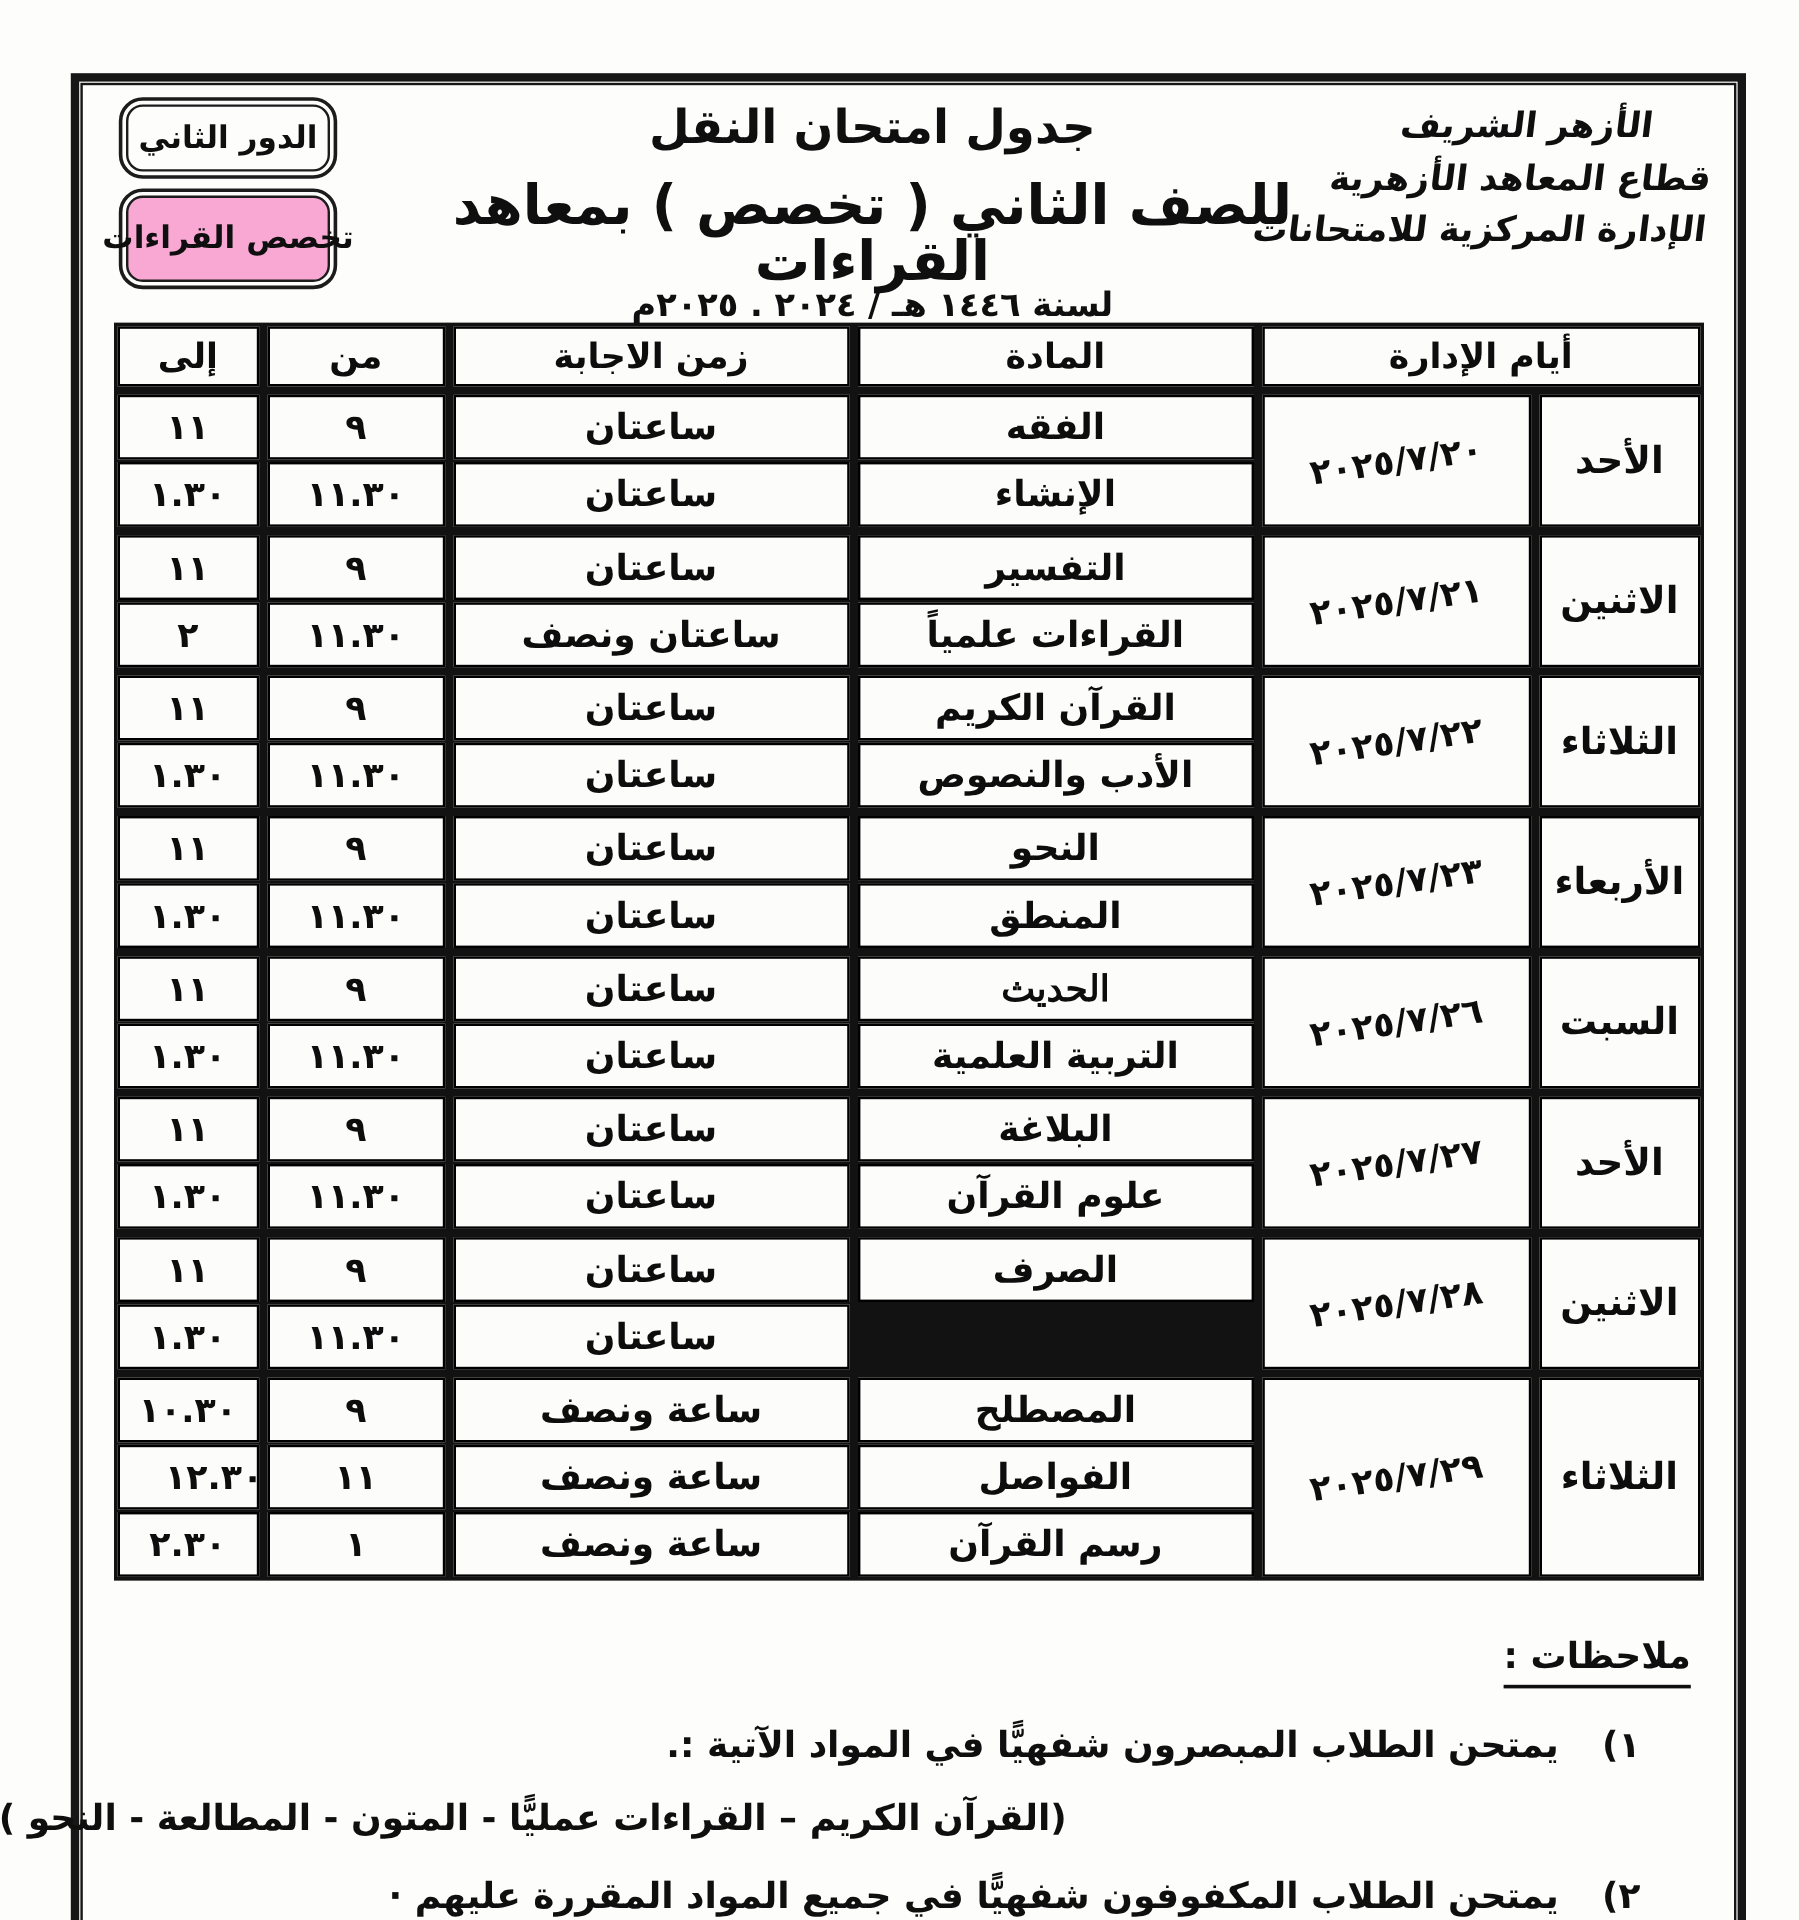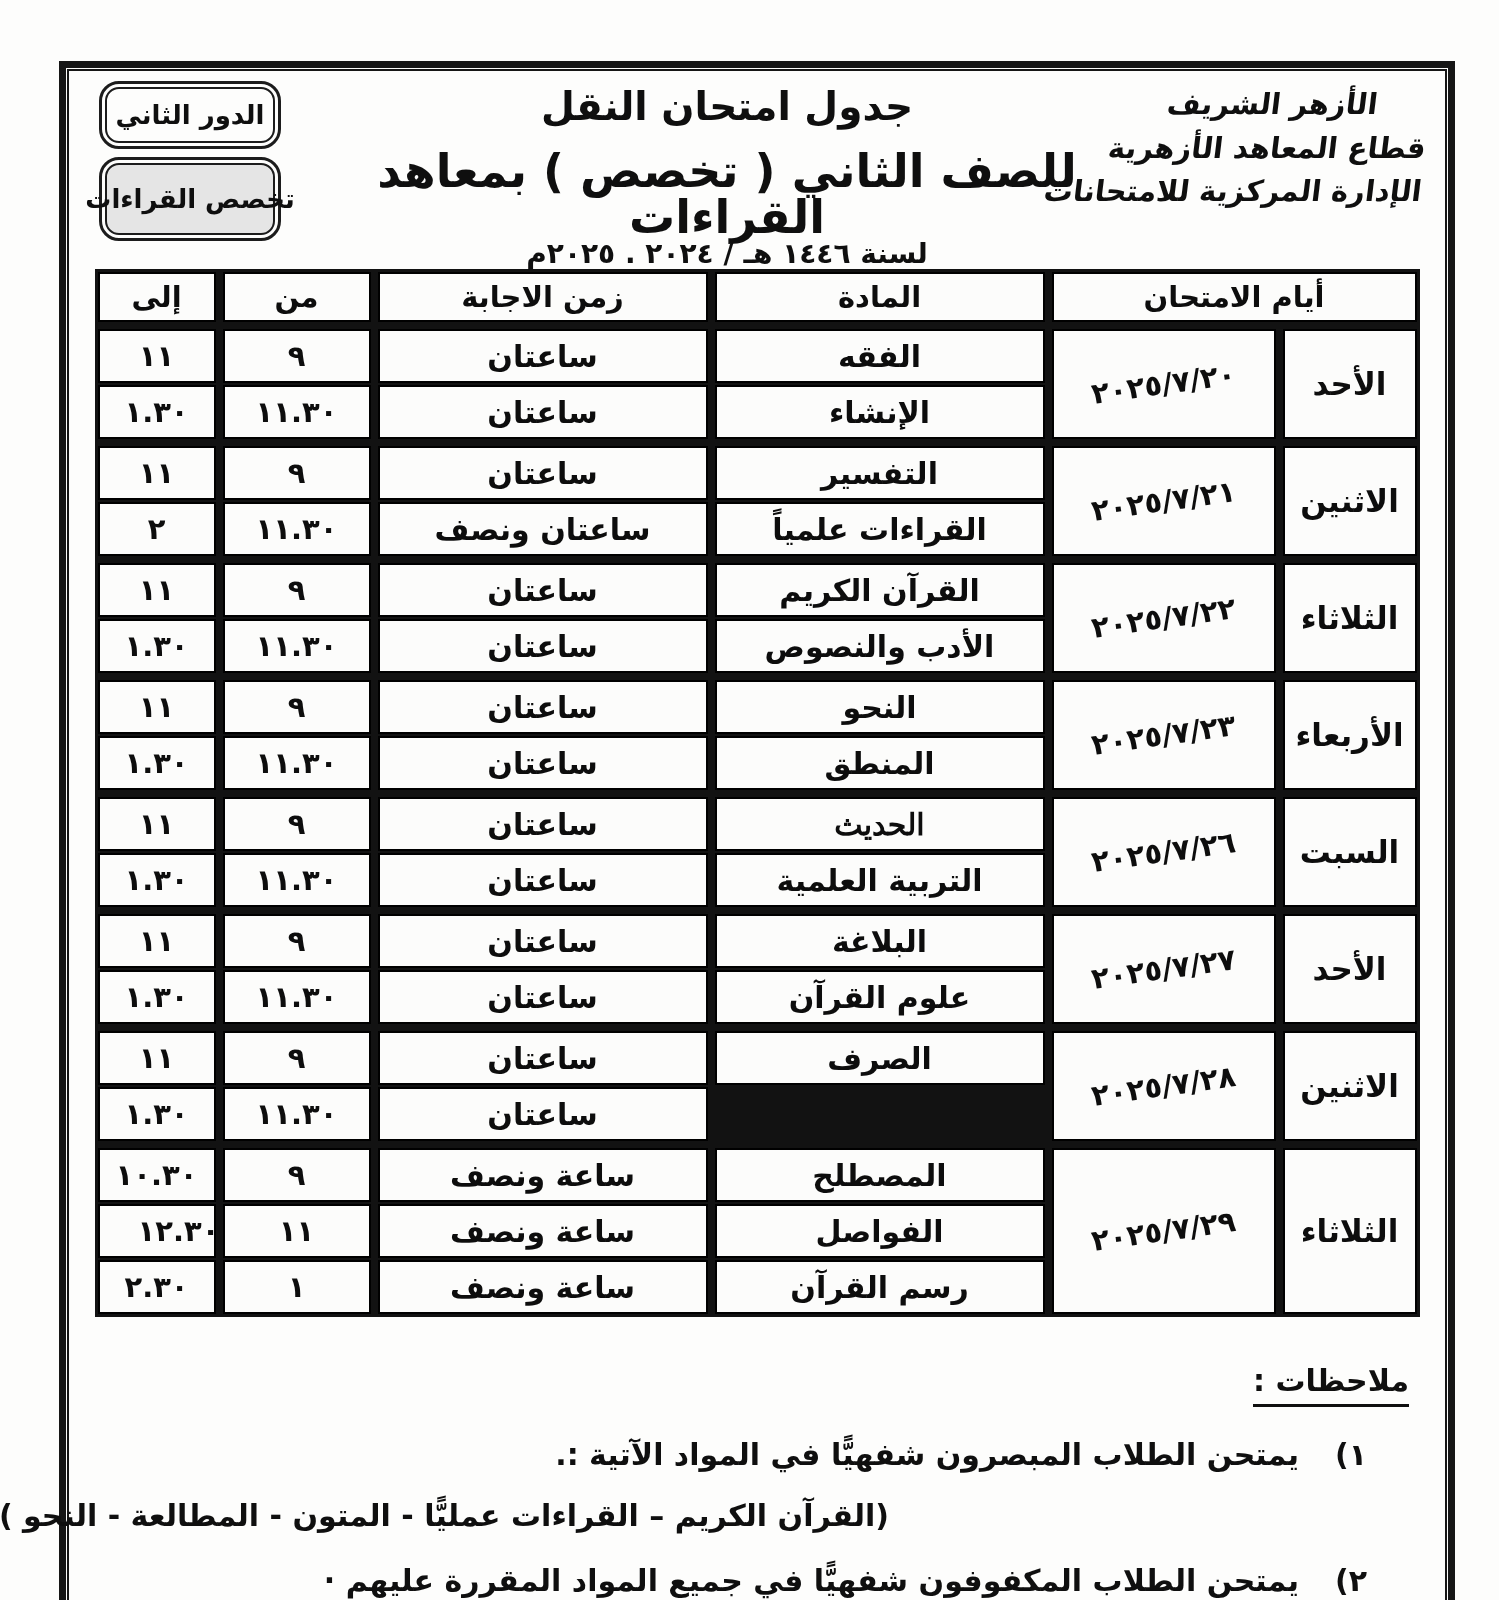--- a/index.html
+++ b/index.html
@@ -24,21 +24,21 @@
     position:absolute; left:16px; width:182px;
     border:3px solid #1c1c1c; border-radius:20px; padding:3px; background:#fdfdfc;
   }
   .badge-1 { top:2px;  height:68px; }
   .badge-2 { top:78px; height:84px; }
   .badge-inner {
     width:100%; height:100%; border:2px solid #1c1c1c; border-radius:14px;
     display:flex; align-items:center; justify-content:center;
     font-weight:bold; font-size:26px; white-space:nowrap;
   }
-  .badge-2 .badge-inner { background:#e5e5e5; }
+  .badge-2 .badge-inner { background:#f9a8d4; }
   .title-block {
     position:absolute; left:270px; right:330px; top:0; text-align:center;
     font-weight:bold; line-height:1;
   }
   .title-l1 { font-size:39px; margin-top:8px; }
   .title-l2 { font-size:46px; margin-top:22px; }
   .title-l3 { font-size:28px; }
   .logo-block {
     position:absolute; right:4px; top:4px; width:320px; text-align:center;
     font-weight:bold; font-size:29px; line-height:1.5;
@@ -105,21 +105,21 @@
 
       <div class="logo-block">
         <div>الأزهر الشريف</div>
         <div>قطاع المعاهد الأزهرية</div>
         <div>الإدارة المركزية للامتحانات</div>
       </div>
     </div>
 
     <div class="exam-table">
       <div class="t-row t-head">
-        <div class="cell c-days">أيام الامتحان</div>
+        <div class="cell c-days">أيام الإدارة</div>
         <div class="cell c-subject">المادة</div>
         <div class="cell c-duration">زمن الاجابة</div>
         <div class="cell c-from">من</div>
         <div class="cell c-to">إلى</div>
       </div>
       <div id="groups" style="display: flex; flex-direction: column; gap: 7px;">
           <div class="t-row t-group">
             <div class="cell c-day" style="grid-row: 1 / span 2;">الأحد</div>
             <div class="cell c-date" style="grid-row: 1 / span 2;">
               <span class="date-rot">٢٠٢٥/٧/٢٠</span>

